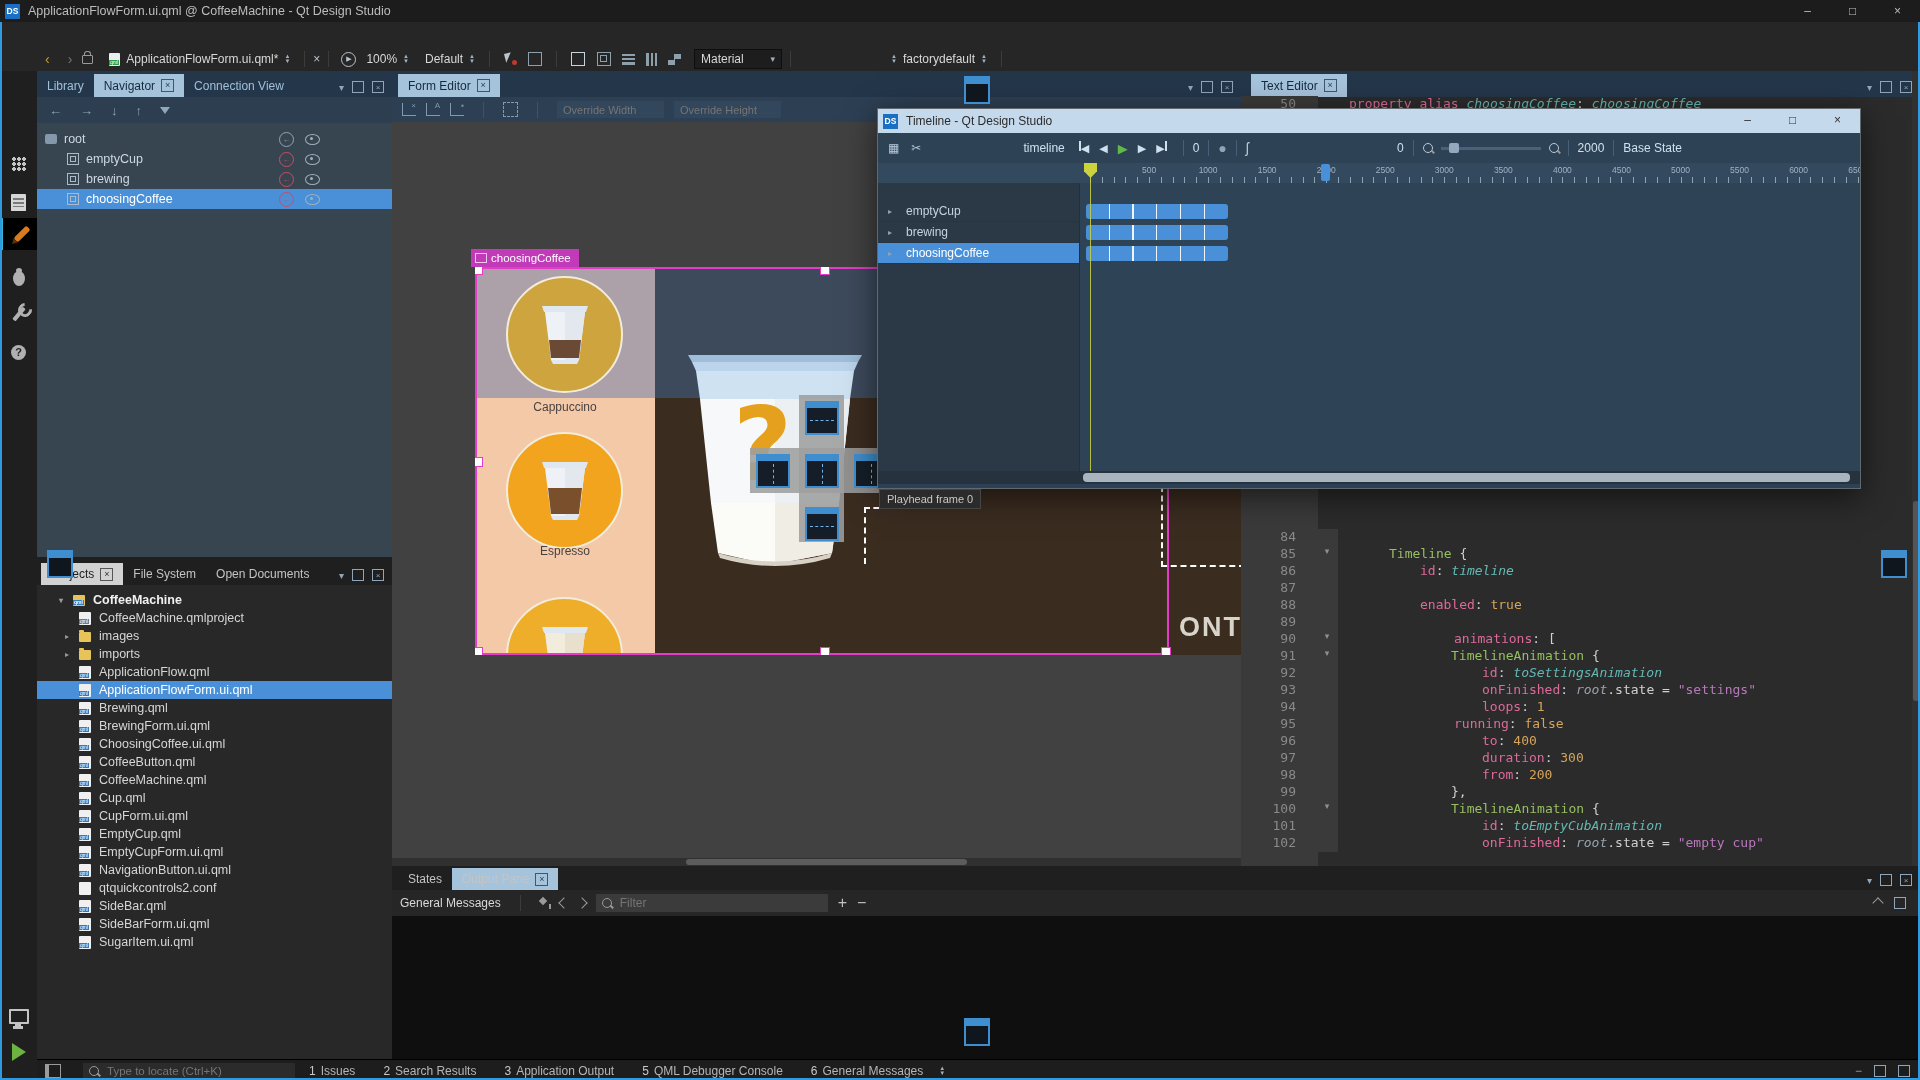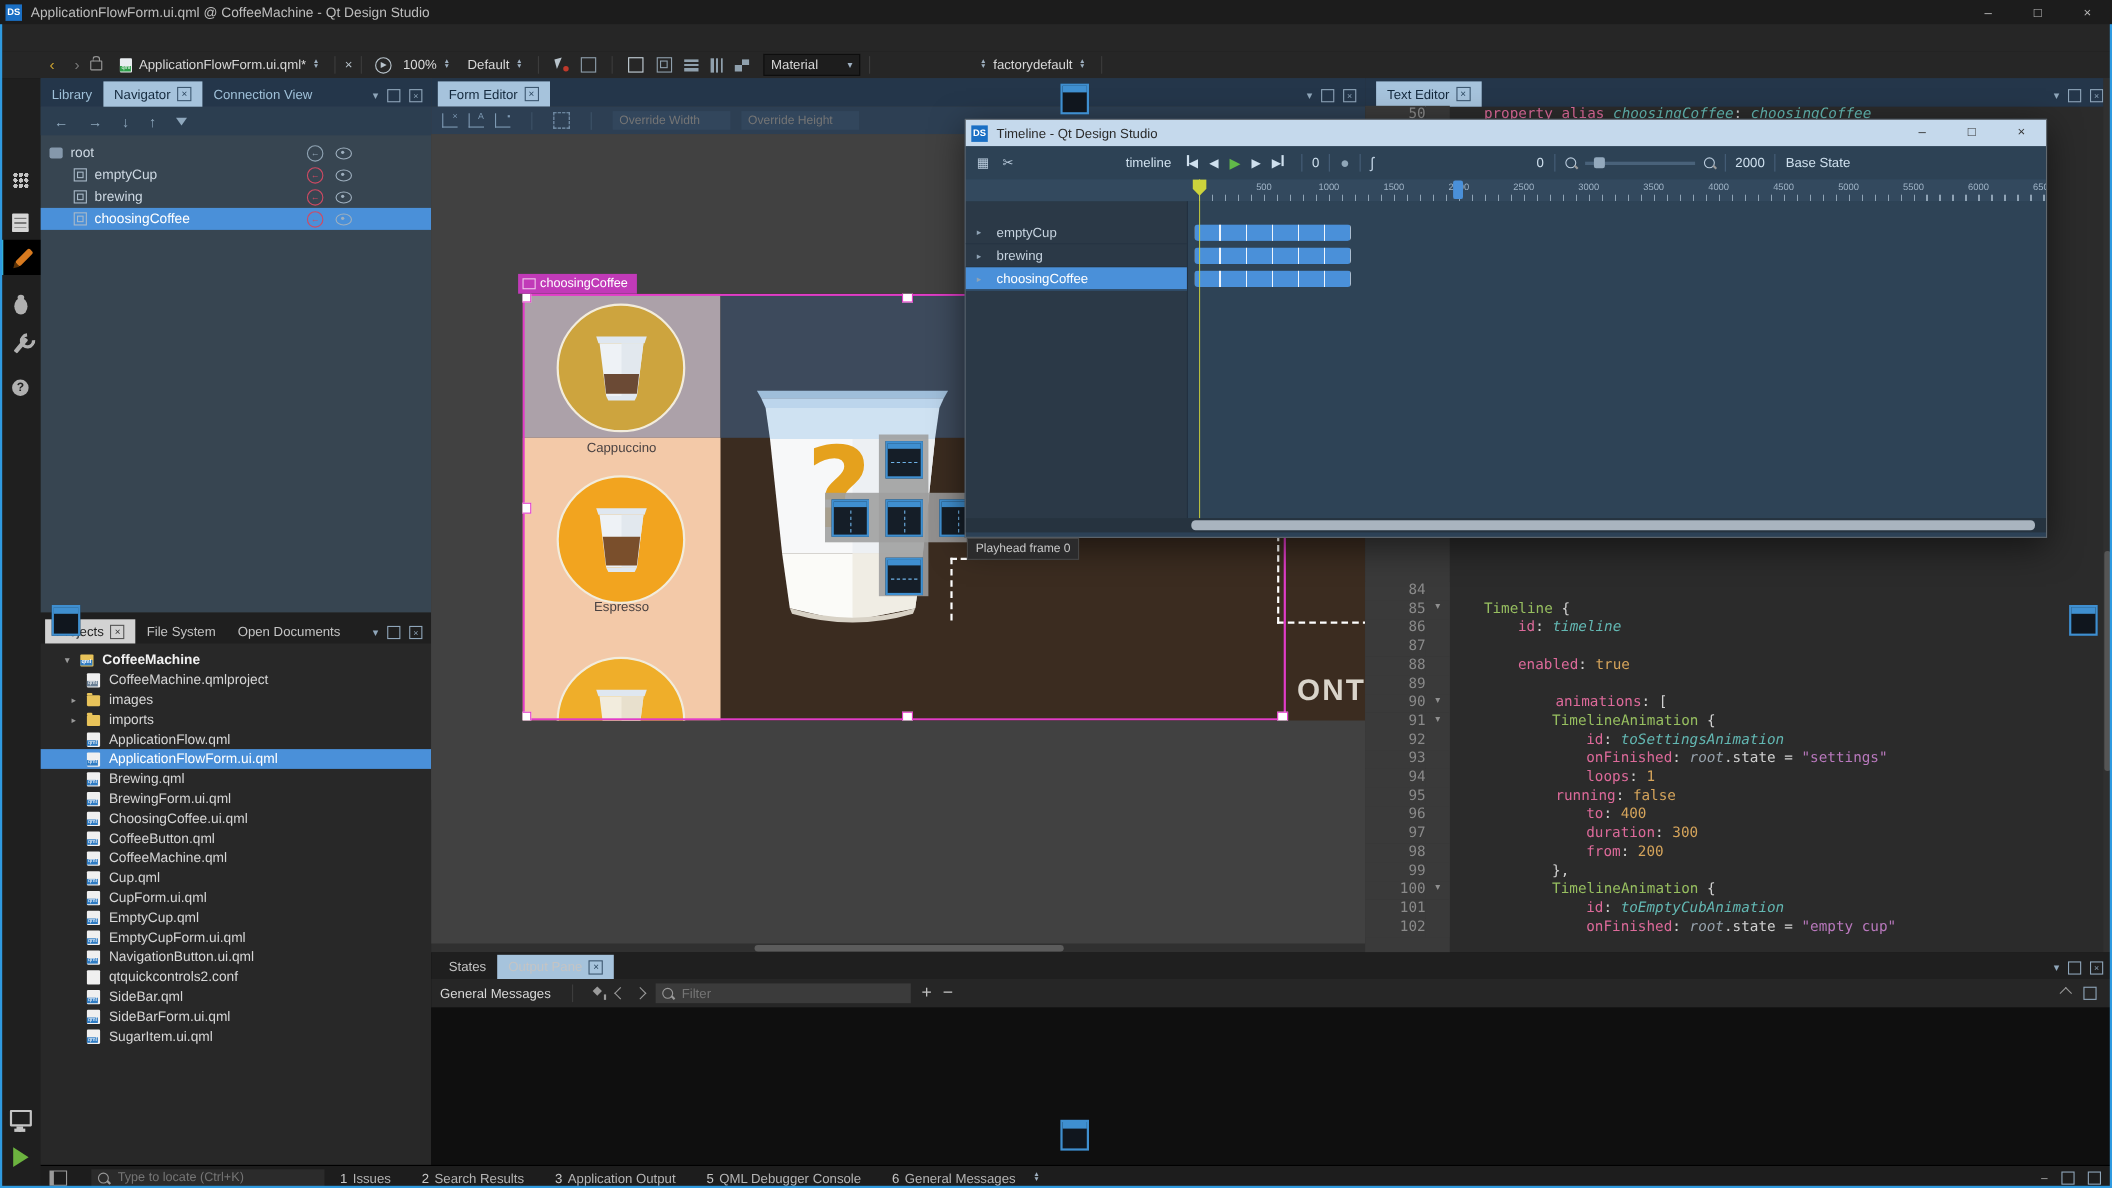--- a/index.html
+++ b/index.html
@@ -95,21 +95,21 @@
   .frow.folder .ficon{background:#e8c35a;height:10px;margin-top:2px;}
   .frow.folder .ficon::before{content:"";position:absolute;top:-2px;left:0;width:5px;height:2px;background:#e8c35a;border-radius:1px 1px 0 0;}
   .frow.folder .ficon::after{display:none;}
   .frow.conf .ficon::after{display:none;}
   .frow.qmlproject .ficon::after{background:#6a7f94;}
   .frow.root{font-weight:bold;color:#f0f0f0;padding-left:22px;}
   .frow.root .fexp{margin-left:0;}
   .frow.root .ficon{background:#e8c35a;height:11px;}
   .frow.root .ficon::after{display:block;background:#2f7cc4;}
   
-  #formeditor{left:392px;top:71px;width:849px;height:656px;background:#404040;}
+  #formeditor{left:392px;top:71px;width:849px;height:656px;background:#5eead4;}
   #fe-toolbar{position:absolute;left:0;top:26px;width:849px;height:25px;background:#2d3f53;display:flex;align-items:center;gap:10px;padding-left:10px;box-sizing:border-box;}
   .snapic{width:13px;height:12px;border:1px solid #7e9ab4;border-top:none;border-right:none;position:relative;}
   .snapic::after{content:"×";position:absolute;right:0px;top:-2px;font-size:8px;color:#7e9ab4;}
   .snapic.a::after{content:"A";}
   .snapic.b::after{content:"▪";}
   .dashsq{width:13px;height:13px;border:1px dashed #7e9ab4;}
   .ovinput{width:95px;height:17px;background:#32465c;border:none;color:#66809a;font-size:11px;padding:0 6px;font-family:"Liberation Sans",sans-serif;}
   #fe-canvas{position:absolute;left:0;top:51px;width:849px;height:736px;background:#414141;overflow:hidden;}
   #fe-hscroll{position:absolute;left:0;top:787px;width:849px;height:8px;background:#303030;}
   #fe-hscroll .handle{position:absolute;left:294px;top:1px;width:281px;height:6px;background:#5c5c5c;border-radius:3px;}
@@ -138,21 +138,21 @@
   .dock-ind{position:absolute;width:34px;height:34px;background:#151e28;border:2px solid #3f8fd0;box-sizing:border-box;z-index:41;}
   .dock-ind::before{content:"";position:absolute;left:0;top:0;width:100%;height:5px;background:#3f8fd0;}
   .dock-ind.h::after{content:"";position:absolute;left:3px;top:17px;width:24px;border-top:1px dashed #6fb3e8;}
   .dock-ind.v::after{content:"";position:absolute;left:15px;top:8px;height:20px;border-left:1px dashed #6fb3e8;}
   .edge-ind{position:absolute;width:26px;height:28px;background:#10161e;border:2px solid #3f8fd0;box-sizing:border-box;z-index:300;}
   .edge-ind::before{content:"";position:absolute;left:0;top:0;width:100%;height:6px;background:#3f8fd0;}
   
   #texteditor{left:1241px;top:71px;width:679px;height:795px;background:#2b2b2b;}
   #te-gutter{position:absolute;left:0;top:416px;width:77px;height:379px;background:#3a3a3a;}
   #code-lines{position:absolute;left:0;top:458px;width:679px;font-family:"DejaVu Sans Mono",monospace;font-size:13px;}
-  .cl{height:17px;display:flex;white-space:pre;}
+  .cl{height:17px;display:flex;white-space:pre;gap:20px;}
   .lnum{width:55px;text-align:right;color:#8a8a8a;background:#3a3a3a;flex:none;padding-right:0px;}
   .fold{width:22px;background:#3a3a3a;color:#909090;font-size:9px;text-align:center;flex:none;font-family:"Liberation Sans",sans-serif;}
   .ctext{color:#d0d0d0;}
   .c-k{color:#dd6a9a;} .c-t{color:#97bf60;} .c-n2{color:#d5a45b;} .c-s{color:#b878bc;}
   .c-i{color:#63b8b3;font-style:italic;} .c-v{color:#98a3ad;font-style:italic;} .c-p{color:#d0d0d0;}
   #partial-line{position:absolute;left:0;top:25px;height:14px;overflow:hidden;display:flex;font-family:"DejaVu Sans Mono",monospace;font-size:13px;width:679px;}
   #te-vscroll{position:absolute;right:0;top:0;width:8px;height:795px;background:#303030;}
   #te-vscroll .handle{position:absolute;top:430px;left:1px;width:6px;height:200px;background:#555;border-radius:3px;}
   
   #outputpane{left:392px;top:866px;width:1528px;height:193px;background:#0f0f0f;}

